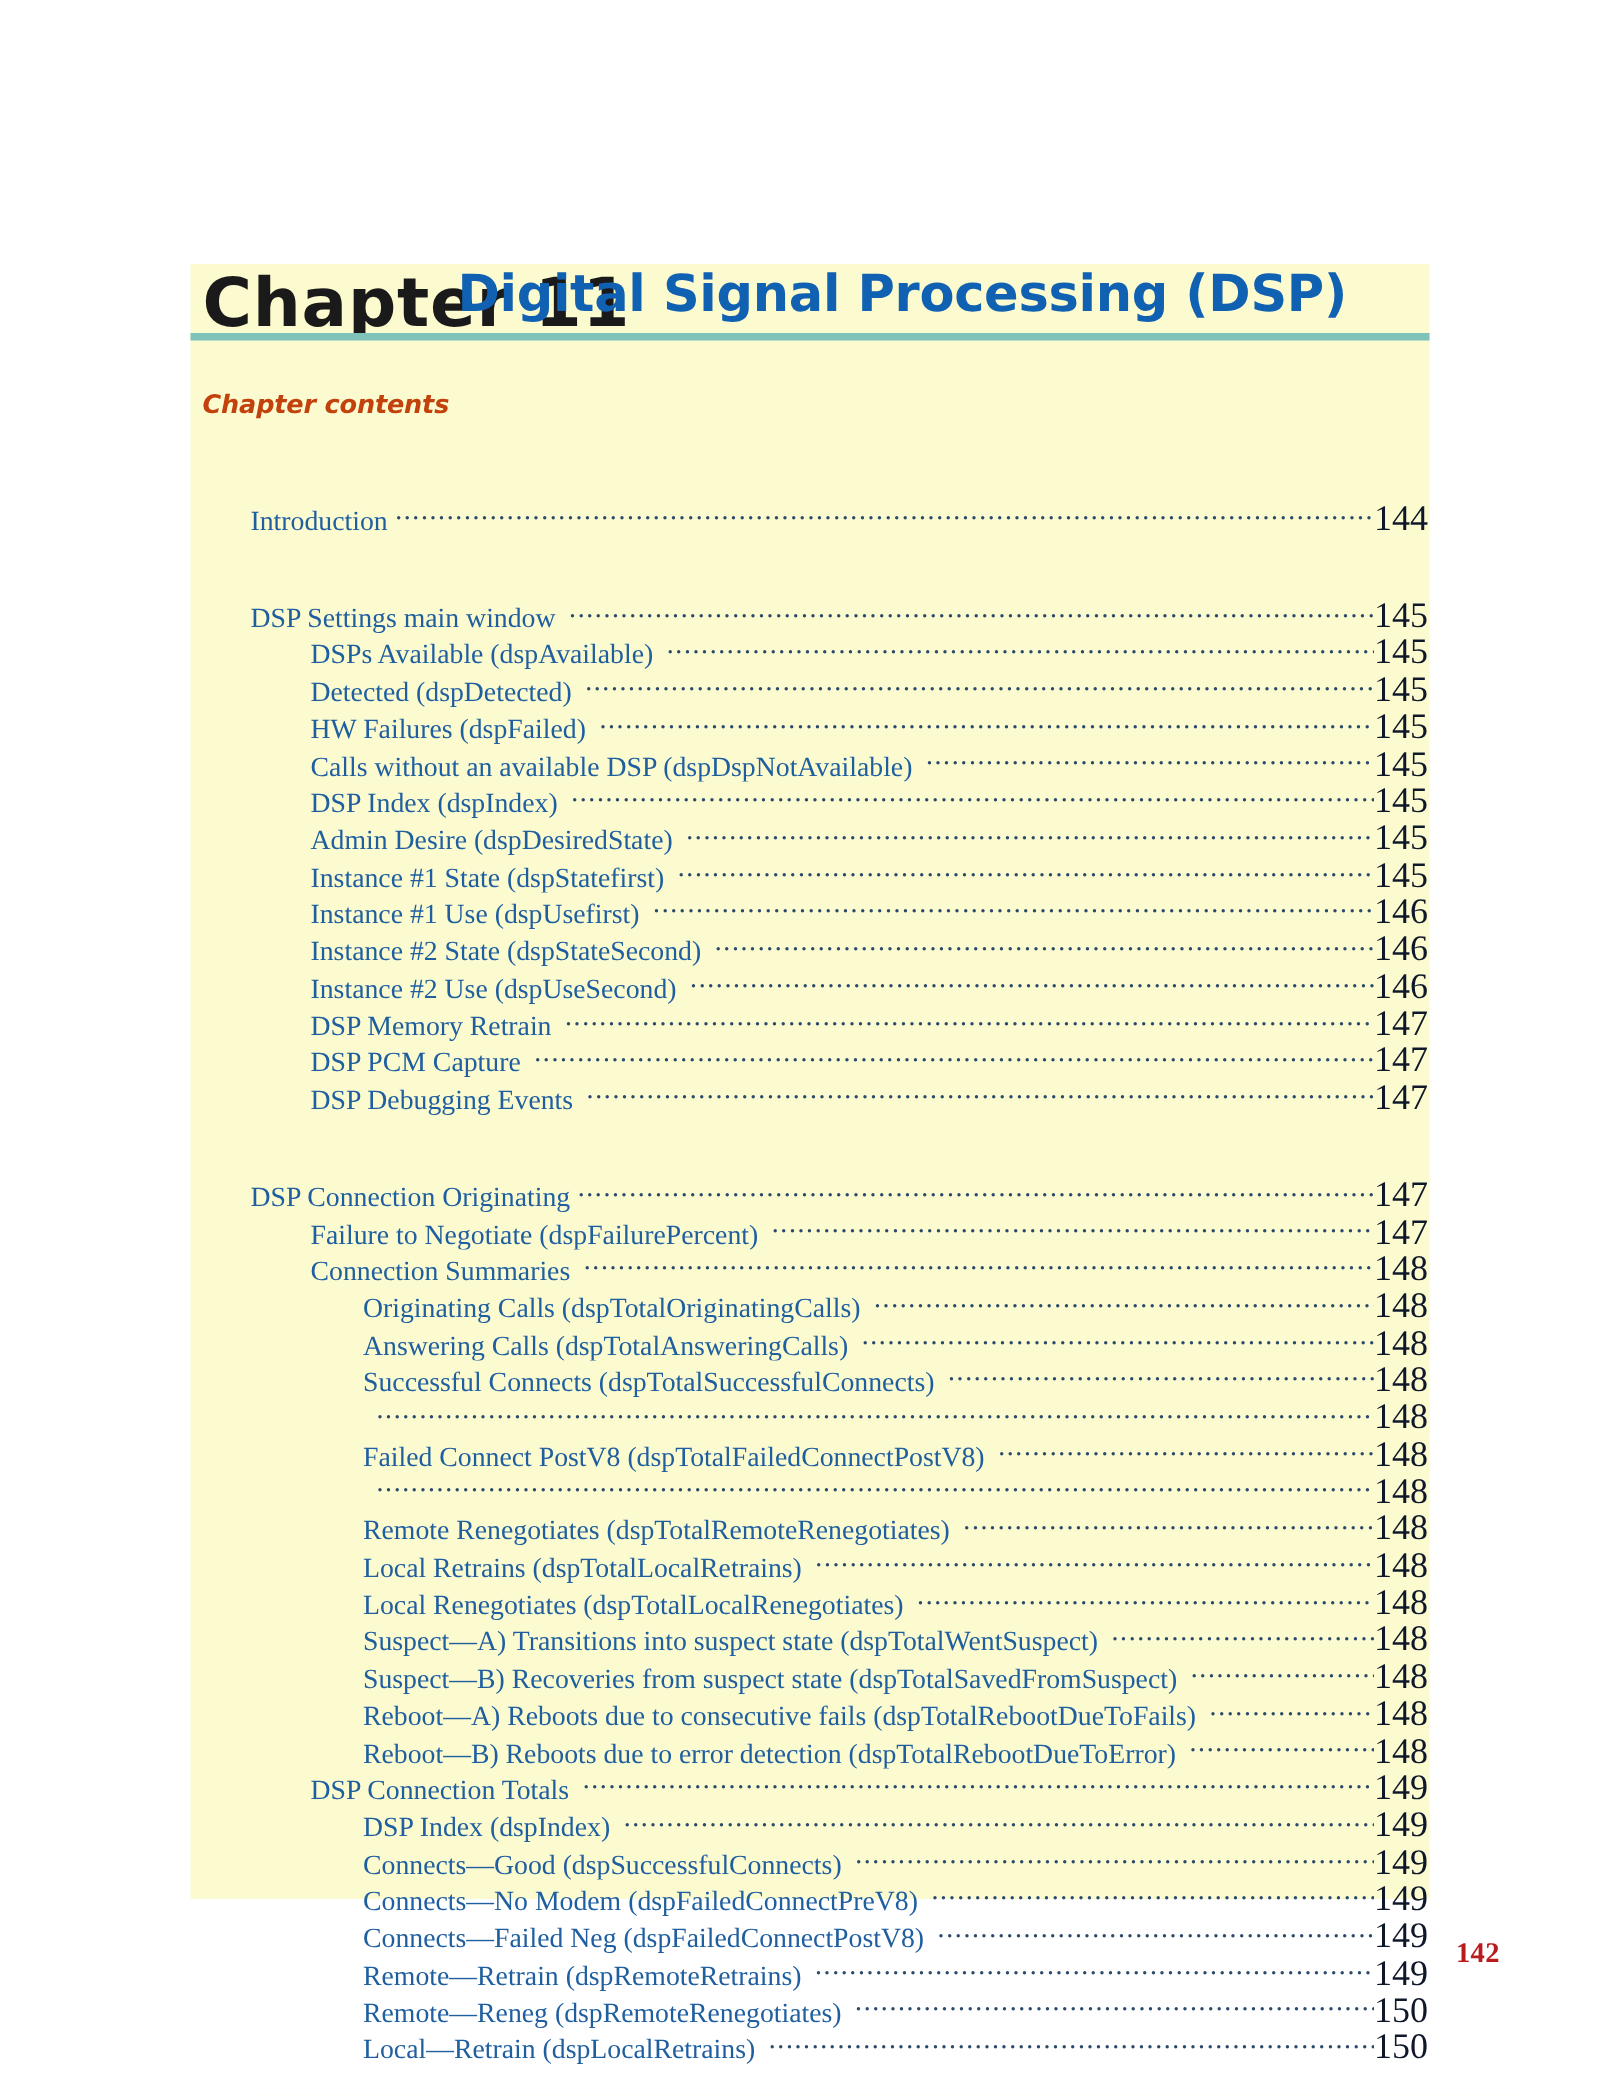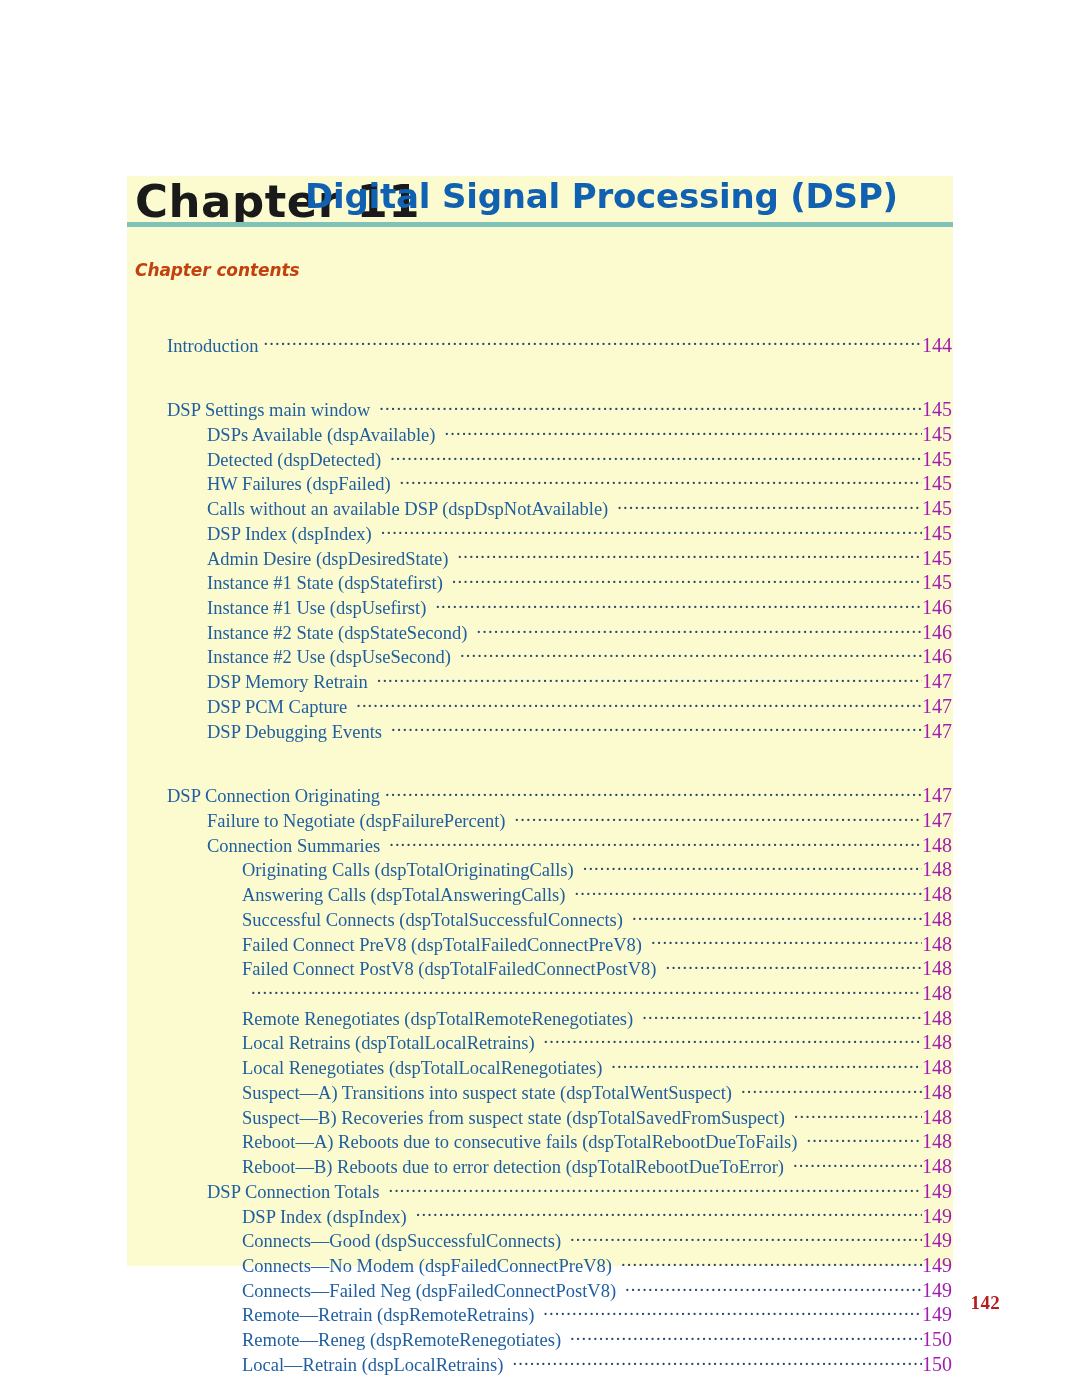--- a/index.html
+++ b/index.html
@@ -131,22 +131,22 @@
     left: 0;
     bottom: 0.06em;
     letter-spacing: 1.1px;
     font-size: 18.5px;
     color: #2b4a6b;
     white-space: nowrap;
   }
   .toc-page {
     flex: 0 0 auto;
     text-align: left;
-    color: #a21caf;
-    font-size: 20px;
+    color: #0f172a;
+    font-size: 24px;
     padding-right: 1px;
   }
 
   
   .toc-row.wide-gap .toc-gap { width: 9px; }
 
   
   .folio {
     position: absolute;
     right: 80px;
@@ -295,21 +295,20 @@
           <span class="toc-dots"></span>
           <span class="toc-page">148</span>
         </div>
         <div class="toc-row lvl3 wide-gap">
           <span class="toc-label">Successful Connects (dspTotalSuccessfulConnects)</span>
           <span class="toc-gap"></span>
           <span class="toc-dots"></span>
           <span class="toc-page">148</span>
         </div>
         <div class="toc-row lvl3 wide-gap">
-          <span class="toc-label">Failed Connect PreV8 (dspTotalFailedConnectPreV8)</span>
           <span class="toc-gap"></span>
           <span class="toc-dots"></span>
           <span class="toc-page">148</span>
         </div>
         <div class="toc-row lvl3 wide-gap">
           <span class="toc-label">Failed Connect PostV8 (dspTotalFailedConnectPostV8)</span>
           <span class="toc-gap"></span>
           <span class="toc-dots"></span>
           <span class="toc-page">148</span>
         </div>

